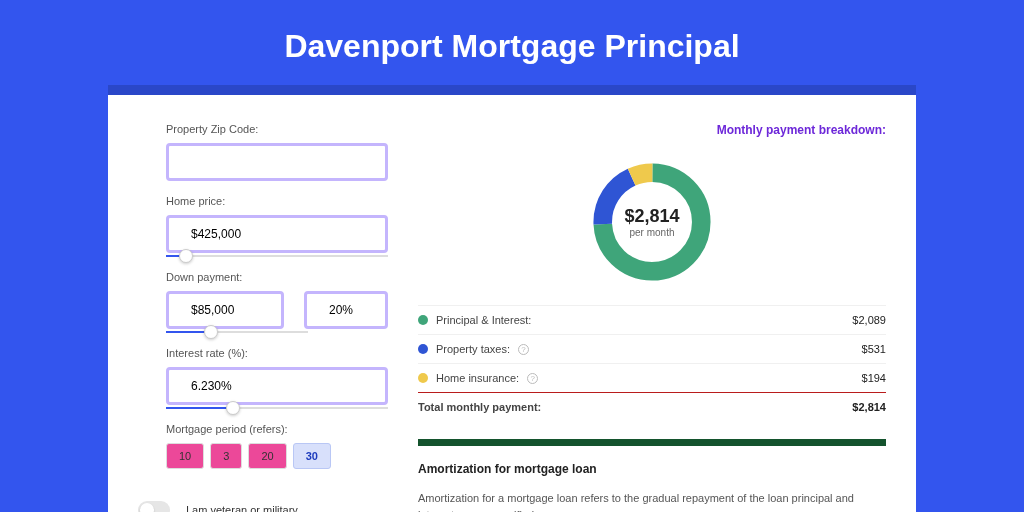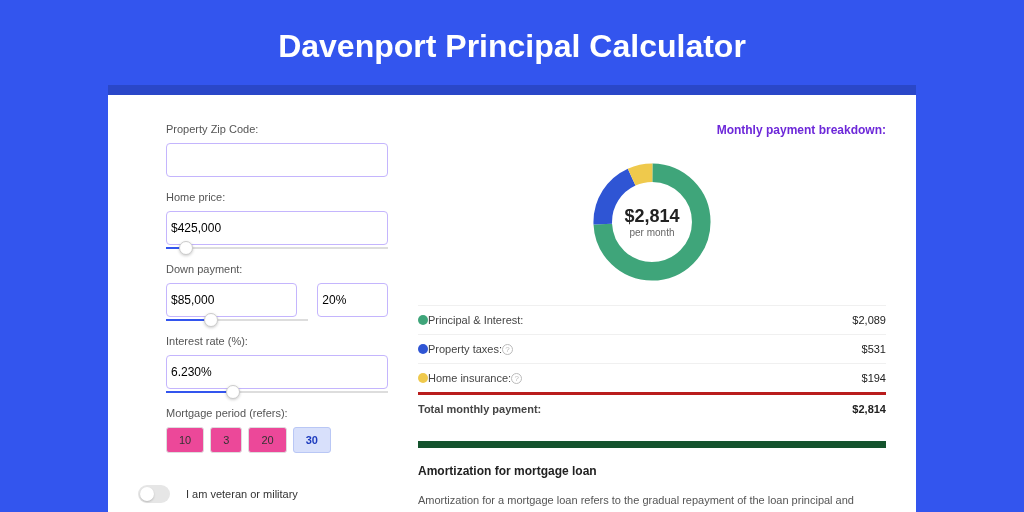--- a/index.html
+++ b/index.html
@@ -5,21 +5,21 @@
   * { box-sizing: border-box; margin: 0; padding: 0; font-family: Arial, Helvetica, sans-serif; }
   body { background: #3355ee; width: 1024px; height: 512px; overflow: hidden; }
   .page-title { color: #fff; font-size: 32px; font-weight: 700; text-align: center; padding: 28px 0 20px; }
   .outer-wrap { background: #2a47c8; margin: 0 108px; padding-top: 10px; height: 440px; }
   .panel { background: #fff; width: 100%; height: 100%; display: flex; gap: 30px; padding: 28px 30px 0 30px; }
 
   .left { width: 250px; }
   .right { flex: 1; }
 
   .field-label { font-size: 11px; color: #555; margin-bottom: 8px; display: block; }
-  .text-input { width: 100%; border: 1px solid #c4b5fd; border-radius: 4px; padding: 9px 4px; font-size: 12px; background: #fff; }
+  .text-input { width: 100%; border: 3px solid #c4b5fd; border-radius: 4px; padding: 9px 22px; font-size: 12px; background: #fff; }
   .field-block { margin-bottom: 14px; position: relative; margin-left: 28px; }
 
   .slider-track { height: 2px; background: #ddd; margin-top: 2px; position: relative; }
   .slider-fill { height: 2px; background: #3355ee; position: absolute; left: 0; top: 0; }
   .slider-thumb { width: 14px; height: 14px; background: #fff; border: 1px solid #ccc; border-radius: 50%; position: absolute; top: -6px; transform: translateX(-50%); box-shadow: 0 1px 3px rgba(0,0,0,0.2); }
 
   .dp-row { display: flex; gap: 20px; }
   .dp-row .text-input:first-child { flex: 2; }
   .dp-row .text-input:last-child { flex: 1; }
 
@@ -34,35 +34,35 @@
 
   .section-title { font-size: 12px; font-weight: 700; color: #6d28d9; margin-bottom: 20px; text-align: right; }
   .donut-wrap { display: flex; justify-content: center; margin: 8px 0 18px; }
   .donut { position: relative; width: 130px; height: 130px; }
   .donut-center { position: absolute; inset: 22px; display: flex; flex-direction: column; align-items: center; justify-content: center; }
   .donut-amount { font-size: 18px; font-weight: 700; color: #222; }
   .donut-sub { font-size: 10px; color: #666; }
 
   .legend-row { display: flex; align-items: center; justify-content: space-between; padding: 8px 0; border-top: 1px solid #f0f0f0; font-size: 11px; }
   .legend-row:first-of-type { border-top: none; }
-  .legend-left { display: flex; align-items: center; color: #444; }
+  .legend-left { display: flex; align-items: center; gap: 8px; color: #444; }
   .dot { width: 10px; height: 10px; border-radius: 50%; display: inline-block; }
   .info-icon { width: 11px; height: 11px; border: 1px solid #bbb; border-radius: 50%; font-size: 8px; color: #bbb; display: inline-flex; align-items: center; justify-content: center; }
   .legend-val { font-weight: 400; color: #222; }
-  .total-row { border-top: 3px solid #b91c1c; font-weight: 700; }
+  .total-row { border-top: 1px solid #b91c1c; font-weight: 700; }
   .total-row .legend-val { font-weight: 700; }
 
   .amort-block { margin-top: 18px; border-top: 7px solid #14532d; padding-top: 16px; }
   .amort-title { font-size: 12px; font-weight: 700; color: #222; margin-bottom: 14px; }
   .amort-text { font-size: 11px; color: #555; line-height: 1.5; }
 </style>
 </head>
 <body>
 
-<div class="page-title">Davenport Principal Calculator</div>
+<div class="page-title">Davenport Mortgage Principal</div>
 
 <div class="outer-wrap">
   <div class="panel">
 
     <div class="left">
 
       <div class="field-block">
         <label class="field-label">Property Zip Code:</label>
         <input class="text-input" type="text" value="" style="">
       </div>

